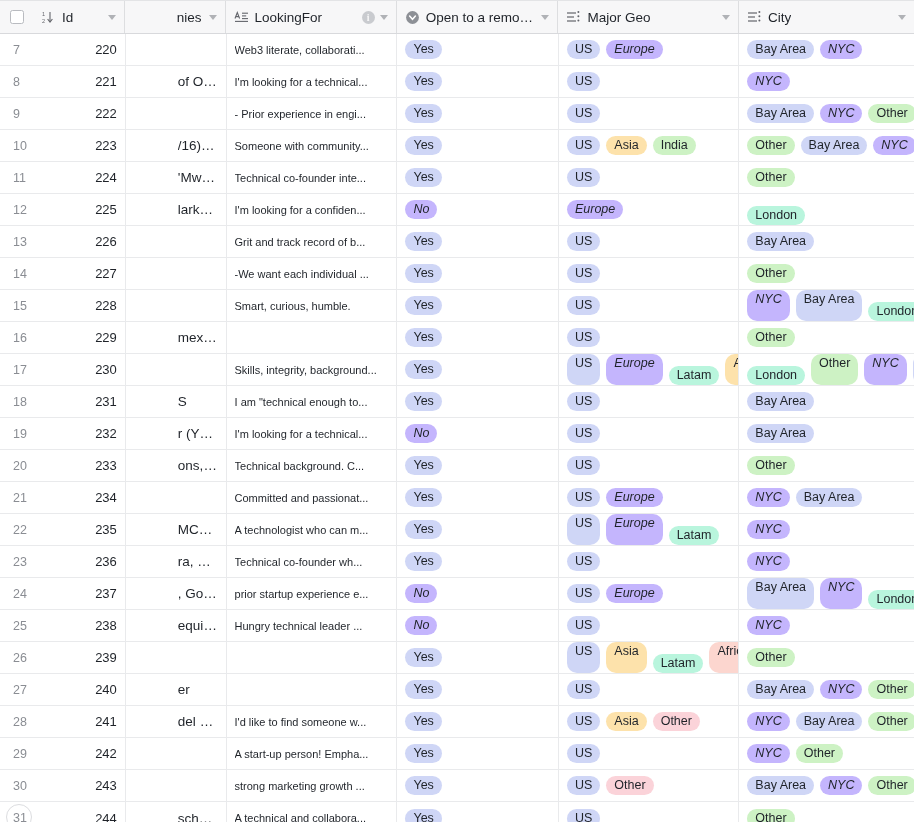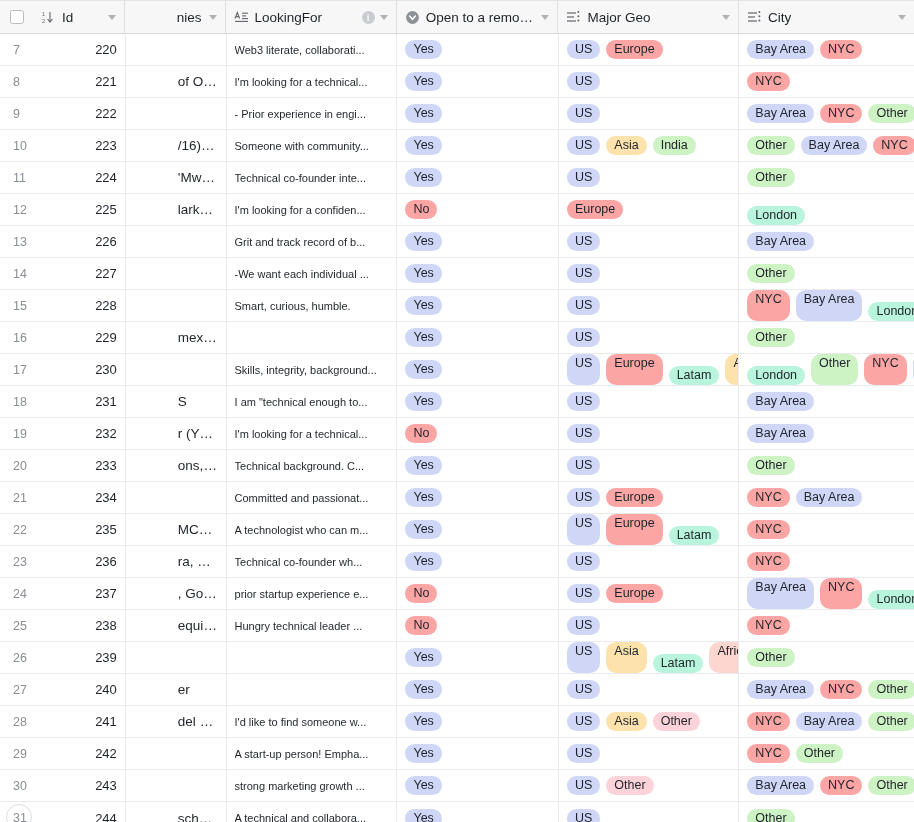--- a/index.html
+++ b/index.html
@@ -166,21 +166,21 @@
     display: inline-block;
     border-radius: 10px;
     padding: 2px 8px 3px 8px;
     font-size: 12.5px;
     line-height: 14px;
     white-space: nowrap;
     flex: 0 0 auto;
     color: #1f2329;
   }
   .t-blue   { background: #cfd6f6; }
-  .t-cyan   { background: #fca5a5; }
+  .t-cyan   { background: #c4b5fd; font-style: italic; }
   .t-green  { background: #cdf2c4; }
   .t-mint   { background: #b9f5dd; margin-top: 12px; }
   .t-orange { background: #fde2ab; }
   .t-pink   { background: #fbd3d9; }
   .t-salmon { background: #fcd6cf; }
 
   
   .row.partial {
     height: 22px;
     overflow: hidden;

